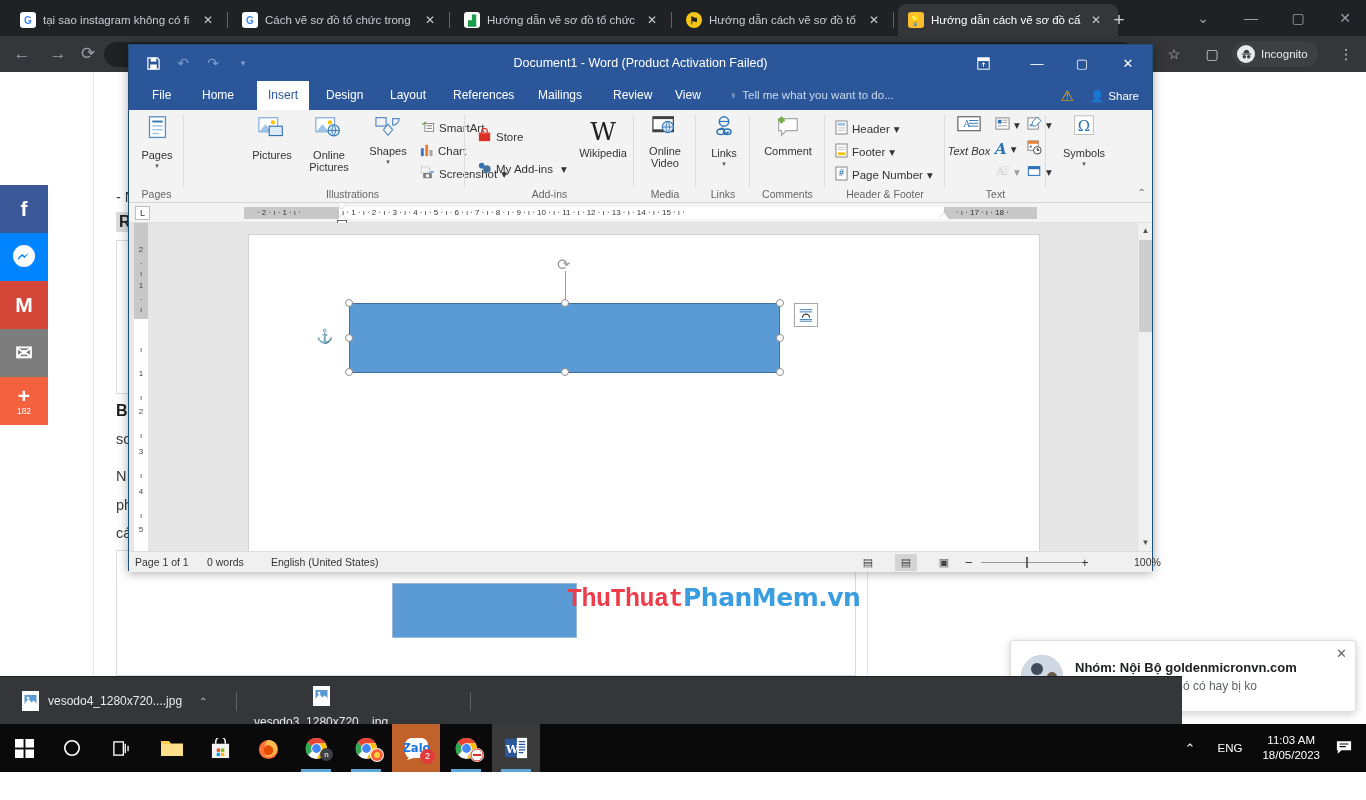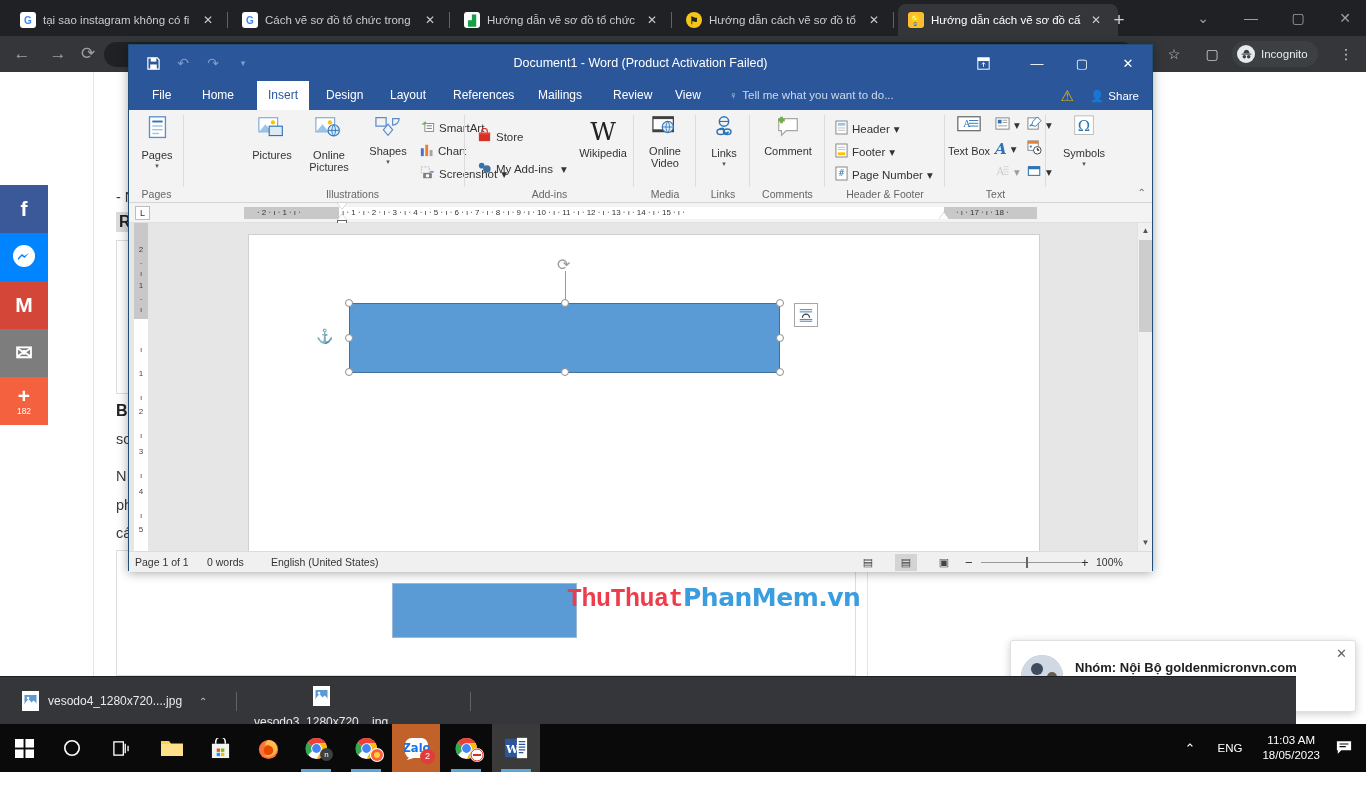--- a/index.html
+++ b/index.html
@@ -126,21 +126,21 @@
     background:#fff; border:1px solid #e0e0e0; border-radius:3px;
     box-shadow:0 2px 8px rgba(0,0,0,.2); display:flex; align-items:center; padding:0 10px;
   }
   .notif-av { width:42px; height:42px; border-radius:50%; flex:none; overflow:hidden; position:relative; background:#b9c6d6; }
   .notif-txt { margin-left:12px; flex:1; }
   .notif-title { font-size:13px; color:#202124; font-weight:bold; white-space:nowrap; }
   .notif-sub { font-size:12px; color:#5f6368; margin-top:4px; white-space:nowrap; }
   .notif-close { position:absolute; right:8px; top:5px; color:#5f6368; font-size:13px; }
 
   
-  .dlbar { position:absolute; left:0; top:676px; width:1296px; height:48px; background:#35363a; border-top:1px solid #202124; }
+  .dlbar { position:absolute; left:0; top:676px; width:1182px; height:48px; background:#35363a; border-top:1px solid #202124; }
   .dl-item { position:absolute; top:9px; height:30px; display:flex; align-items:center; gap:9px; color:#e8eaed; font-size:12px; }
   .dl-ico { width:17px; height:20px; background:#fff; border-radius:1px; position:relative; }
   .dl-caret { color:#c8ccd0; font-size:10px; margin-left:8px; }
   .dl-sep { position:absolute; top:15px; width:1px; height:19px; background:#5f6368; }
 
   
   .taskbar { position:absolute; left:0; top:724px; width:1366px; height:48px; background:#0a0a0a; }
   .tb-item { position:absolute; top:0; width:48px; height:48px; display:flex; align-items:center; justify-content:center; }
   .tb-item.active { background:#c0622a; }
   .tb-item .underline { position:absolute; bottom:0; left:9px; width:30px; height:3px; background:#5ba7d8; }
@@ -524,21 +524,21 @@
 
       <div class="rgroup" style="left:816px;width:101px;">
         <div class="bigbtn" style="left:0;width:48px;">
           <span class="ic">
             <svg width="30" height="26" viewBox="0 0 32 28">
                 <rect x="4" y="3" width="24" height="15" fill="#fff" stroke="#595959" stroke-width="1.2"></rect>
                 <text x="10" y="14" font-size="10" fill="#2e74b5" font-family="DejaVu Serif">A</text>
                 <path d="M16 7h10M16 10h10M16 13h10" stroke="#2e74b5" stroke-width="1"></path>
               </svg>
           </span>
-          <span class="lbl" style="white-space:normal;">Text Box</span>
+          <span class="lbl" style="white-space:normal;font-style:italic;">Text Box</span>
         </div>
         <div class="smallbtn" style="left:50px;top:6px;">
           <span class="ic">
             <svg width="15" height="15" viewBox="0 0 16 16">
                 <rect x="1" y="2" width="14" height="12" fill="#fff" stroke="#808080" stroke-width="1"></rect>
                 <rect x="3" y="4" width="4" height="4" fill="#2e74b5"></rect>
                 <rect x="8" y="4" width="5" height="1" fill="#9e9e9e"></rect>
                 <rect x="8" y="6.5" width="5" height="1" fill="#9e9e9e"></rect>
                 <rect x="3" y="10" width="10" height="1" fill="#9e9e9e"></rect>
               </svg>
@@ -681,21 +681,21 @@
       <div class="sb-item" style="left:6px;">Page 1 of 1</div>
       <div class="sb-item" style="left:78px;">0 words</div>
       <div class="sb-item" style="left:142px;">English (United States)</div>
       <div class="sb-ico" style="left:728px;">▤</div>
       <div class="sb-ico on" style="left:766px;">▤</div>
       <div class="sb-ico" style="left:804px;">▣</div>
       <div class="sb-item" style="left:836px;font-size:13px;">−</div>
       <div class="zoom-track" style="left:852px;width:100px;"></div>
       <div class="zoom-thumb" style="left:897px;"></div>
       <div class="sb-item" style="left:952px;font-size:13px;">+</div>
-      <div class="sb-item" style="left:967px;text-align:center;">100%</div>
+      <div class="sb-item" style="left:1005px;text-align:center;">100%</div>
     </div>
   </div>
 
   <div class="notif">
     <div class="notif-av">
       <svg width="42" height="42" viewBox="0 0 42 42">
         <circle cx="21" cy="21" r="21" fill="#cfd8e3"></circle>
         <rect x="0" y="24" width="42" height="18" fill="#9aab74"></rect>
         <circle cx="16" cy="14" r="6" fill="#3f4a5a"></circle>
         <path d="M7 30c1-6 5-9 9-9s8 3 9 9z" fill="#2f3a4a"></path>

